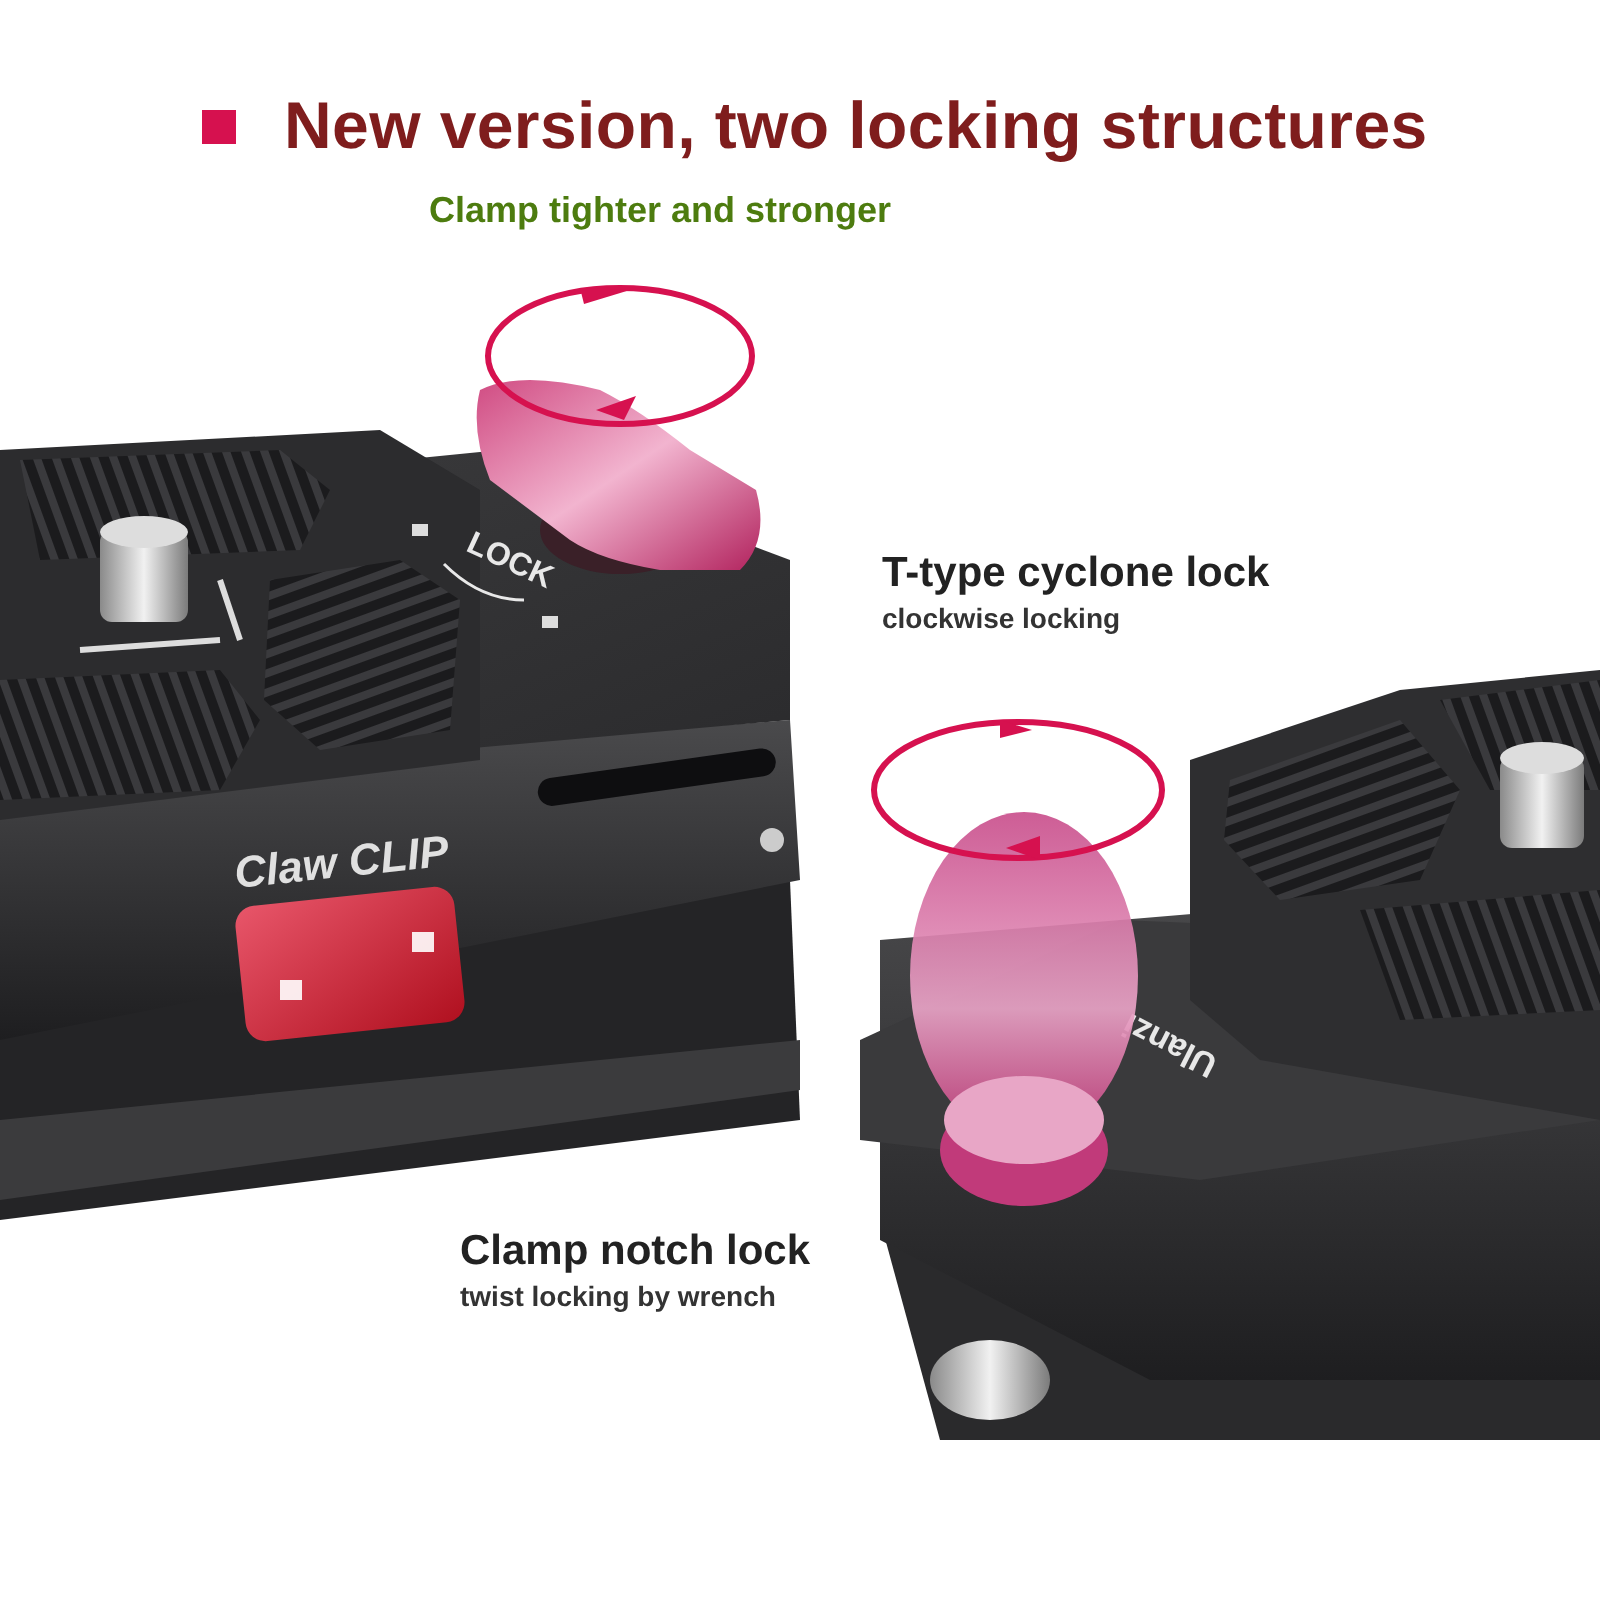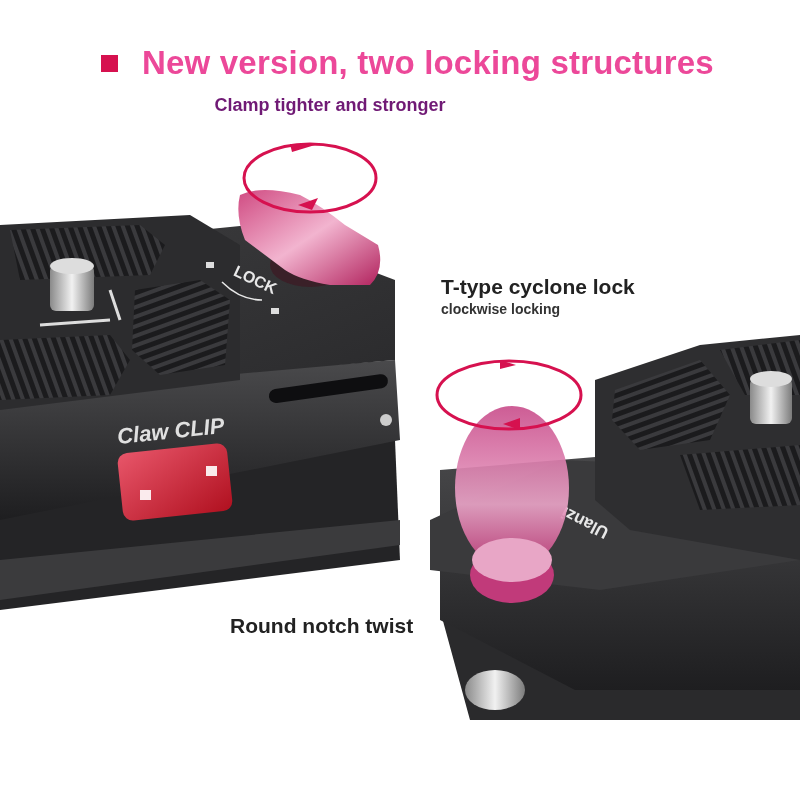--- a/index.html
+++ b/index.html
@@ -1,22 +1,22 @@
 <!DOCTYPE html>
 <html><head>
 <meta charset="utf-8">
 <style>
   * { margin: 0; padding: 0; box-sizing: border-box; }
   html, body { width: 800px; height: 800px; background: #ffffff; overflow: hidden; }
   body { position: relative; font-family: "Liberation Sans", "DejaVu Sans", sans-serif; color: #222; }
 
   .title-row { position: absolute; top: 44px; left: 0; width: 800px; height: 40px; }
   .title-square { position: absolute; left: 101px; top: 11px; width: 17px; height: 17px; background: #d6114f; }
-  .title-text { position: absolute; left: 142px; top: 0; font-size: 33px; font-weight: bold; color: #ec4899; letter-spacing: 0.2px; white-space: nowrap; }
-  .subtitle { position: absolute; top: 95px; left: 0; width: 648px; text-align: center; font-size: 18px; font-weight: bold; color: #701a75; padding-left: 12px; }
+  .title-text { position: absolute; left: 142px; top: 0; font-size: 33px; font-weight: bold; color: #7f1d1d; letter-spacing: 0.2px; white-space: nowrap; }
+  .subtitle { position: absolute; top: 95px; left: 0; width: 648px; text-align: center; font-size: 18px; font-weight: bold; color: #4d7c0f; padding-left: 12px; }
 
   .callout { position: absolute; white-space: nowrap; }
   .callout .h { font-size: 21px; font-weight: bold; color: #222; margin-top: 39px; }
   .callout .s { font-size: 14px; font-weight: bold; color: #333; margin-top: 2px; }
   .callout-t { left: 441px; top: 236px; }
   .callout-r { left: 230px; top: 575px; }
 
   .art { position: absolute; left: 0; top: 0; width: 800px; height: 800px; }
 </style>
 </head>
@@ -141,14 +141,15 @@
   <span class="title-text">New version, two locking structures</span>
 </div>
 <div class="subtitle">Clamp tighter and stronger</div>
 
 <div class="callout callout-t">
   <div class="h">T-type cyclone lock</div>
   <div class="s">clockwise locking</div>
 </div>
 
 <div class="callout callout-r">
-  <div class="h">Round notch twist</div>
+  <div class="h">Clamp notch lock</div>
+  <div class="s">twist locking by wrench</div>
 </div>
 
 </body></html>

